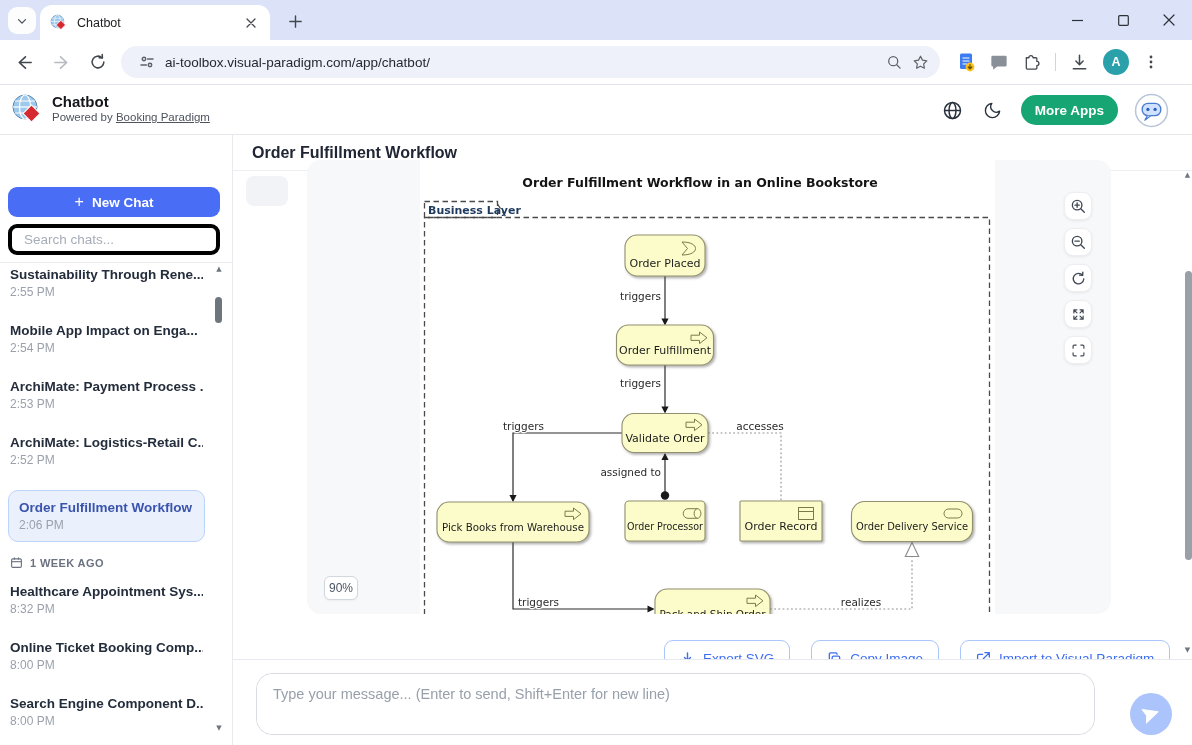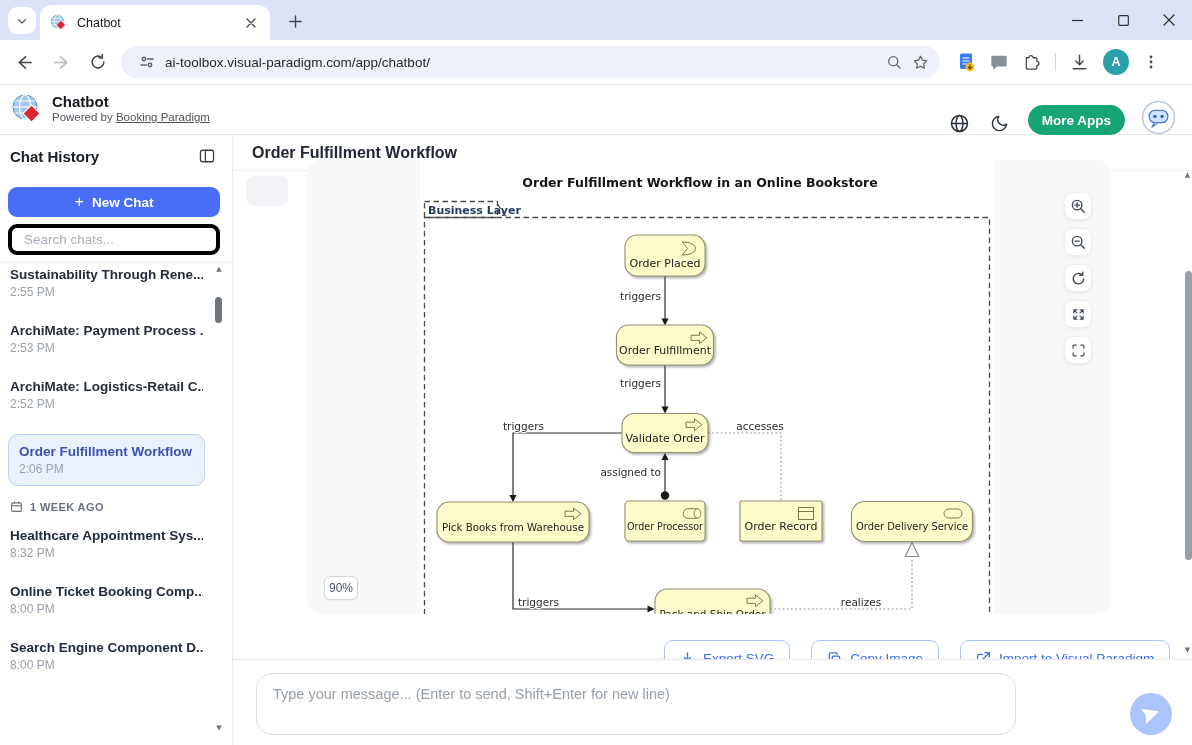--- a/index.html
+++ b/index.html
@@ -34,21 +34,21 @@
   .avatar { width:26px; height:26px; border-radius:50%; background:#2aa0aa; color:#fff; font-size:12.5px;
     font-weight:700; display:flex; align-items:center; justify-content:center; }
 
   
   .appheader { position:absolute; left:0; top:85px; width:1192px; height:50px; background:#fff;
     border-bottom:1px solid #e7e8ec; }
   .brand { position:absolute; left:11px; top:8px; display:flex; gap:9px; }
   .brand-name { font-size:15px; font-weight:700; color:#15171c; line-height:17px; }
   .brand-sub { font-size:11.5px; color:#4d545e; line-height:14px; }
   .brand-sub a { color:#4d545e; }
-  .hdr-right { position:absolute; right:16px; top:0; height:50px; display:flex; align-items:flex-end; gap:16px; }
+  .hdr-right { position:absolute; right:23px; top:0; height:50px; display:flex; align-items:center; gap:16px; }
   .icon-btn { width:24px; height:24px; display:flex; align-items:center; justify-content:center; }
   .more-apps { height:30px; padding:0 14px; background:#17a673; color:#fff; font-size:13.5px;
     font-weight:600; border:none; border-radius:15px; display:flex; align-items:center; }
   .bot-badge { width:35px; height:35px; }
 
   
   .sidebar { position:absolute; left:0; top:135px; width:233px; height:610px; background:#fff;
     border-right:1px solid #e8eaee; }
   .sb-head { display:flex; align-items:center; justify-content:space-between; padding:12px 16px 0 10px; }
   .sb-title { font-size:15px; font-weight:700; color:#171c26; }
@@ -95,21 +95,21 @@
   .zoomctrl { position:absolute; left:831px; top:57px; display:flex; flex-direction:column; gap:8px; }
   .zbtn { width:28px; height:28px; background:#fff; border:1px solid #eceef2; border-radius:9px;
     display:flex; align-items:center; justify-content:center; box-shadow:0 1px 3px rgba(0,0,0,.07); }
 
   .actions { position:absolute; left:431px; top:505px; display:flex; gap:21px; }
   .act-btn { height:36px; padding:0 15px; background:#fff; border:1.5px solid #aac6fb; border-radius:9px;
     color:#3e6ef0; font-size:13.5px; font-weight:500; display:flex; align-items:center; gap:8px; }
 
   .composer { position:absolute; left:0; top:524px; width:959px; height:86px; background:#fff;
     border-top:1px solid #e7e9ee; z-index:5; }
-  .compose-box { position:absolute; left:23px; top:13px; width:760px; height:62px; border:1px solid #d8dce2;
+  .compose-box { position:absolute; left:23px; top:13px; width:839px; height:62px; border:1px solid #d8dce2;
     border-radius:16px; background:#fff; }
   .compose-input { width:100%; height:100%; border:none; outline:none; resize:none; border-radius:16px;
     padding:12px 16px; font-size:14.5px; color:#333; font-family:"Liberation Sans",sans-serif; }
   .compose-input::placeholder { color:#98a0ab; }
   .send-btn { position:absolute; left:897px; top:33px; width:42px; height:42px; border-radius:50%;
     background:#abc4fb; border:none; display:flex; align-items:center; justify-content:center; }
 
   .pg-scroll-up { position:absolute; left:1183px; top:171px; width:9px; text-align:center; font-size:7px;
     color:#6f7680; font-family:"DejaVu Sans",sans-serif; }
   .pg-scroll-dn { position:absolute; left:1183px; top:646px; width:9px; text-align:center; font-size:7px;
@@ -306,40 +306,35 @@
         <circle cx="17" cy="17" r="15.5" fill="#fff" stroke="#b9c6da" stroke-width="1.5"></circle>
         <rect x="8" y="10" width="18" height="12" rx="5.5" fill="#cfe2ff" stroke="#4a7bd0" stroke-width="1.3"></rect>
         <circle cx="13.5" cy="16" r="1.6" fill="#2c5eb8"></circle>
         <circle cx="20.5" cy="16" r="1.6" fill="#2c5eb8"></circle>
         <path d="M13,22 l-2.5,4.5 6,-4.5" fill="#cfe2ff" stroke="#4a7bd0" stroke-width="1.1" stroke-linejoin="round"></path>
       </svg>
     </div>
   </div>
 
   <aside class="sidebar">
-    <div class="sb-head">
-      <span class="sb-title">Chat History</span>
-      <span>
-        <svg class="ico" width="18" height="18" viewBox="0 0 22 22">
-            <rect x="3" y="4" width="16" height="14" rx="2.5" fill="none" stroke="#374151" stroke-width="1.6"></rect>
-            <line x1="9" y1="4" x2="9" y2="18" stroke="#374151" stroke-width="1.6"></line>
-          </svg>
-      </span>
-    </div>
     <button class="new-chat">
       <span class="plus">+</span>
       <span>New Chat</span>
     </button>
     <input class="sb-search" placeholder="Search chats..." style="">
     <div class="sb-div"></div>
 
     <div class="chatlist">
       <div class="ci">
         <div class="ci-title">Sustainability Through Rene...</div>
         <div class="ci-time">2:55 PM</div>
+      </div>
+      <div class="ci">
+        <div class="ci-title">Mobile App Impact on Enga...</div>
+        <div class="ci-time">2:54 PM</div>
       </div>
       <div class="ci">
         <div class="ci-title">ArchiMate: Payment Process ...</div>
         <div class="ci-time">2:53 PM</div>
       </div>
       <div class="ci">
         <div class="ci-title">ArchiMate: Logistics-Retail C...</div>
         <div class="ci-time">2:52 PM</div>
       </div>
       <div class="ci ci-sel">

